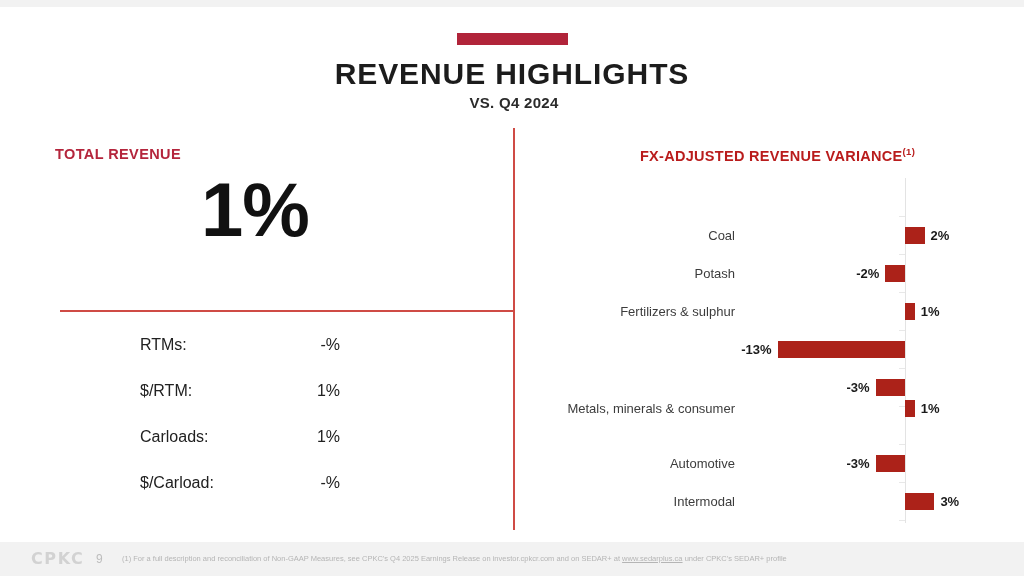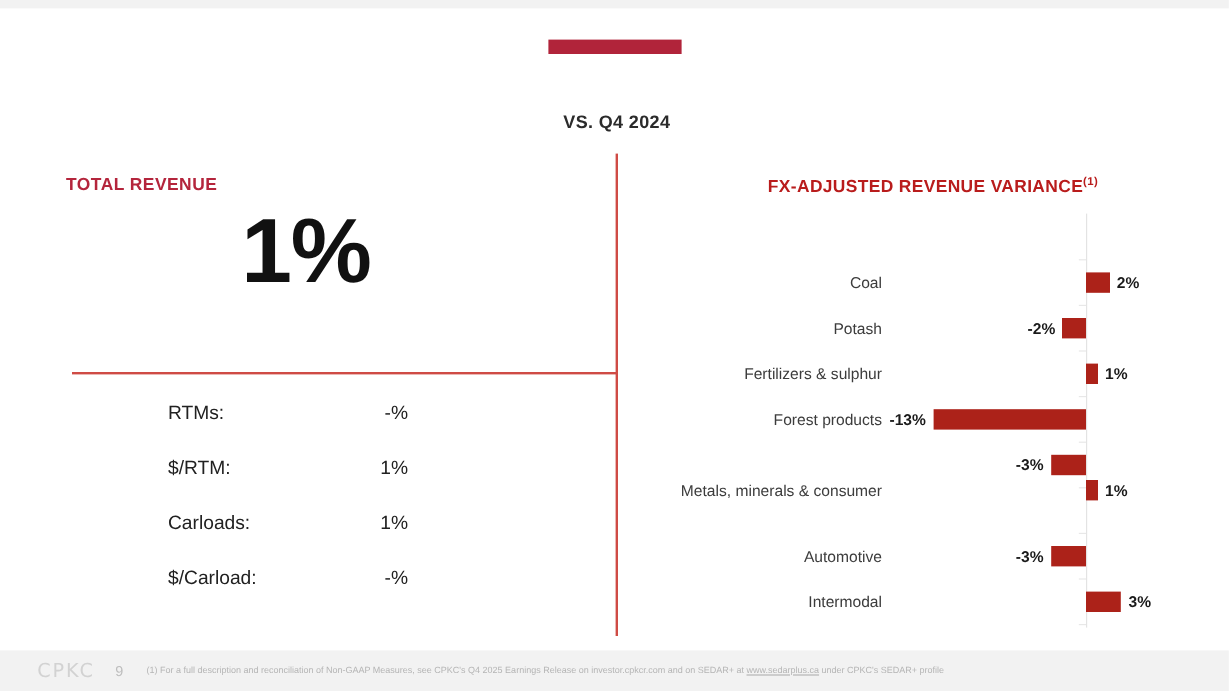--- a/index.html
+++ b/index.html
@@ -208,21 +208,21 @@
     left: 0; right: 0;
     bottom: 0;
     height: 34px;
     background: #f2f2f2;
   }
   .logo {
     position: absolute;
     left: 31px;
     top: 549px;
     font-size: 16px;
-    font-weight: normal;
+    font-weight: bold;
     letter-spacing: 1.6px;
     color: #d2d2d2;
     font-family: "DejaVu Sans", sans-serif;
   }
   .page-num {
     position: absolute;
     left: 96px;
     top: 552px;
     font-size: 12px;
     color: #bdbdbd;
@@ -241,20 +241,21 @@
   }
 </style>
 </head>
 <body>
 
 <div class="slide">
 
   <div class="top-strip"></div>
 
   <div class="accent-bar"></div>
+  <div class="title">REVENUE HIGHLIGHTS</div>
   <div class="subtitle">VS. Q4 2024</div>
 
   <div class="v-divider"></div>
   <div class="h-divider"></div>
 
   <div class="left-heading">TOTAL REVENUE</div>
   <div class="big-number">1%</div>
 
   <div class="metrics">
     <div class="metric-row">
@@ -294,21 +295,20 @@
         <div class="bar-value" style="left: 305.4px; width: 34px; justify-content: flex-end;">-2%</div>
       </div>
       <div class="tick" style="top: 114px;"></div>
       <div class="bar-row" style="top: 114px;">
         <div class="cat-label">Fertilizers &amp; sulphur</div>
         <div class="bar" style="background: rgb(172, 34, 25); left: 365px; width: 9.8px;"></div>
         <div class="bar-value" style="left: 380.8px;">1%</div>
       </div>
       <div class="tick" style="top: 152px;"></div>
       <div class="bar-row" style="top: 152px;">
-        <div class="cat-label">Forest products</div>
         <div class="bar" style="background: rgb(172, 34, 25); left: 237.6px; width: 127.4px;"></div>
         <div class="bar-value" style="left: 197.6px; width: 34px; justify-content: flex-end;">-13%</div>
       </div>
       <div class="tick" style="top: 190px;"></div>
       <div class="bar-row" style="top: 190px;">
         <div class="bar" style="background: rgb(172, 34, 25); left: 335.6px; width: 29.4px;"></div>
         <div class="bar-value" style="left: 295.6px; width: 34px; justify-content: flex-end;">-3%</div>
       </div>
       <div class="tick" style="top: 228px;"></div>
       <div class="bar-row" style="top: 211px;">

